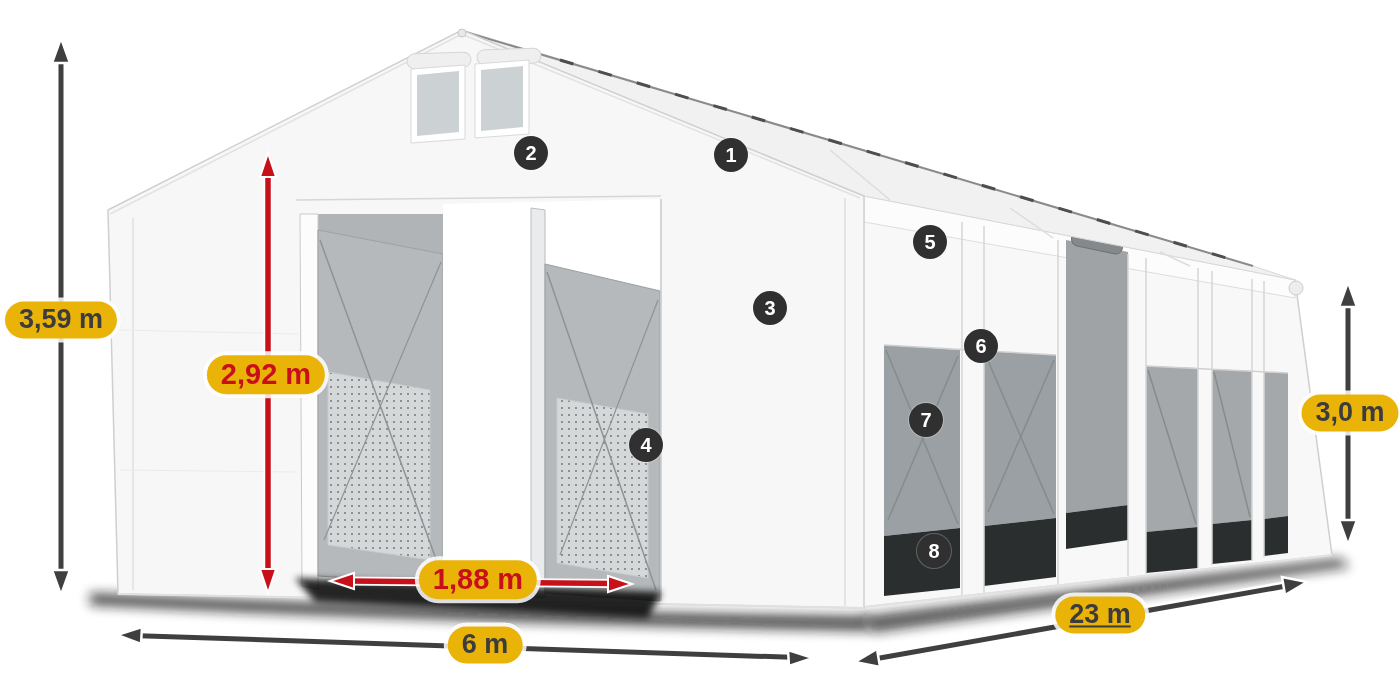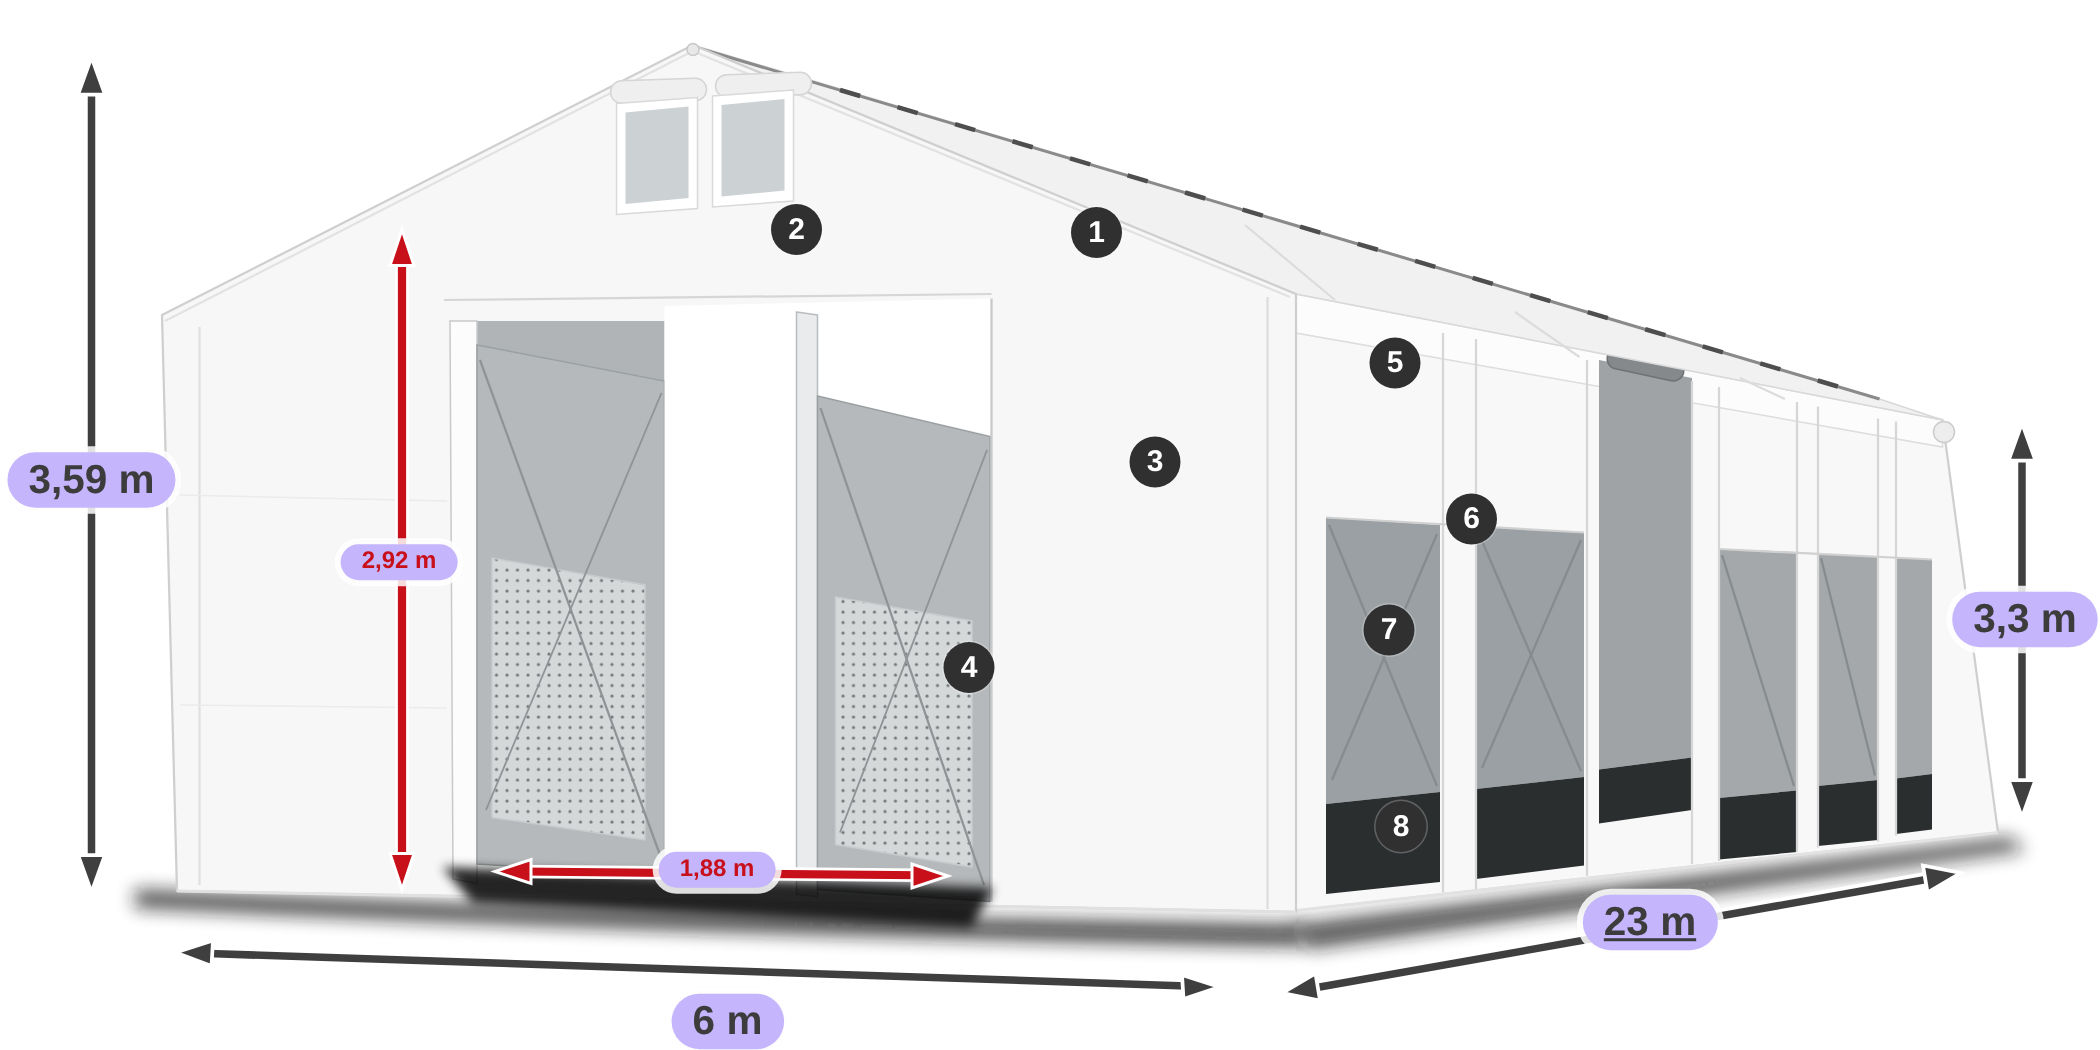--- a/index.html
+++ b/index.html
@@ -1,24 +1,24 @@
 <!DOCTYPE html>
 <html><head>
 <meta charset="utf-8">
 <style>
   html,body{margin:0;padding:0;background:#ffffff;}
   .canvas{position:relative;width:1400px;height:700px;background:#ffffff;overflow:hidden;
           font-family:"Liberation Sans", sans-serif;}
   .canvas svg{position:absolute;left:0;top:0;}
   
-  .pill{position:absolute;transform:translate(-50%,-50%);background:#c4b5fd;
+  .pill{position:absolute;transform:translate(-50%,-50%);background:#eab308;
         border-radius:20px;padding:3px 14px;font-weight:bold;white-space:nowrap;
         color:#3c3c3c;font-size:27px;line-height:1.15;
         box-shadow:0 0 0 4px rgba(255,255,255,.85), 0 0 6px rgba(0,0,0,.10);}
-  .pill.red{color:#c8101b;font-size:16px;text-align:right;}
+  .pill.red{color:#c8101b;font-size:29px;text-align:right;}
   
   .badge{position:absolute;transform:translate(-50%,-50%);width:34px;height:34px;
          border-radius:50%;background:#303030;color:#ffffff;font-weight:bold;
          font-size:20px;display:flex;align-items:center;justify-content:center;
          box-shadow:0 0 0 1px rgba(255,255,255,.25);}
 </style>
 </head>
 <body>
 
 <div class="canvas">
@@ -189,23 +189,23 @@
         <line x1="1348" y1="300" x2="1348" y2="527" stroke="#3f3f3f" stroke-width="5"></line>
         <polygon points="1348,282 1339,307 1357,307" fill="#3f3f3f" stroke="#ffffff" stroke-width="2.5"></polygon>
         <polygon points="1348,545 1339,520 1357,520" fill="#3f3f3f" stroke="#ffffff" stroke-width="2.5"></polygon>
       </g>
     </g>
   </svg>
 
   <div class="pill" style="left:61px;top:320px;">3,59 m</div>
   <div class="pill red" style="left:266px;top:375px;">2,92 m</div>
   <div class="pill red" style="left:478px;top:580px;">1,88 m</div>
-  <div class="pill" style="left:485px;top:645px;margin-top:36px;">6 m</div>
+  <div class="pill" style="left:485px;top:645px;">6 m</div>
   <div class="pill" style="left:1100px;top:615px;text-decoration:underline;">23 m</div>
-  <div class="pill" style="left:1350px;top:413px;">3,3 m</div>
+  <div class="pill" style="left:1350px;top:413px;">3,0 m</div>
 
   <div class="badge" style="left:731px;top:155px;">1</div>
   <div class="badge" style="left:531px;top:153px;">2</div>
   <div class="badge" style="left:770px;top:308px;">3</div>
   <div class="badge" style="left:646px;top:445px;">4</div>
   <div class="badge" style="left:930px;top:242px;">5</div>
   <div class="badge" style="left:981px;top:346px;">6</div>
   <div class="badge" style="left:926px;top:420px;">7</div>
   <div class="badge" style="left:934px;top:551px;">8</div>
 

